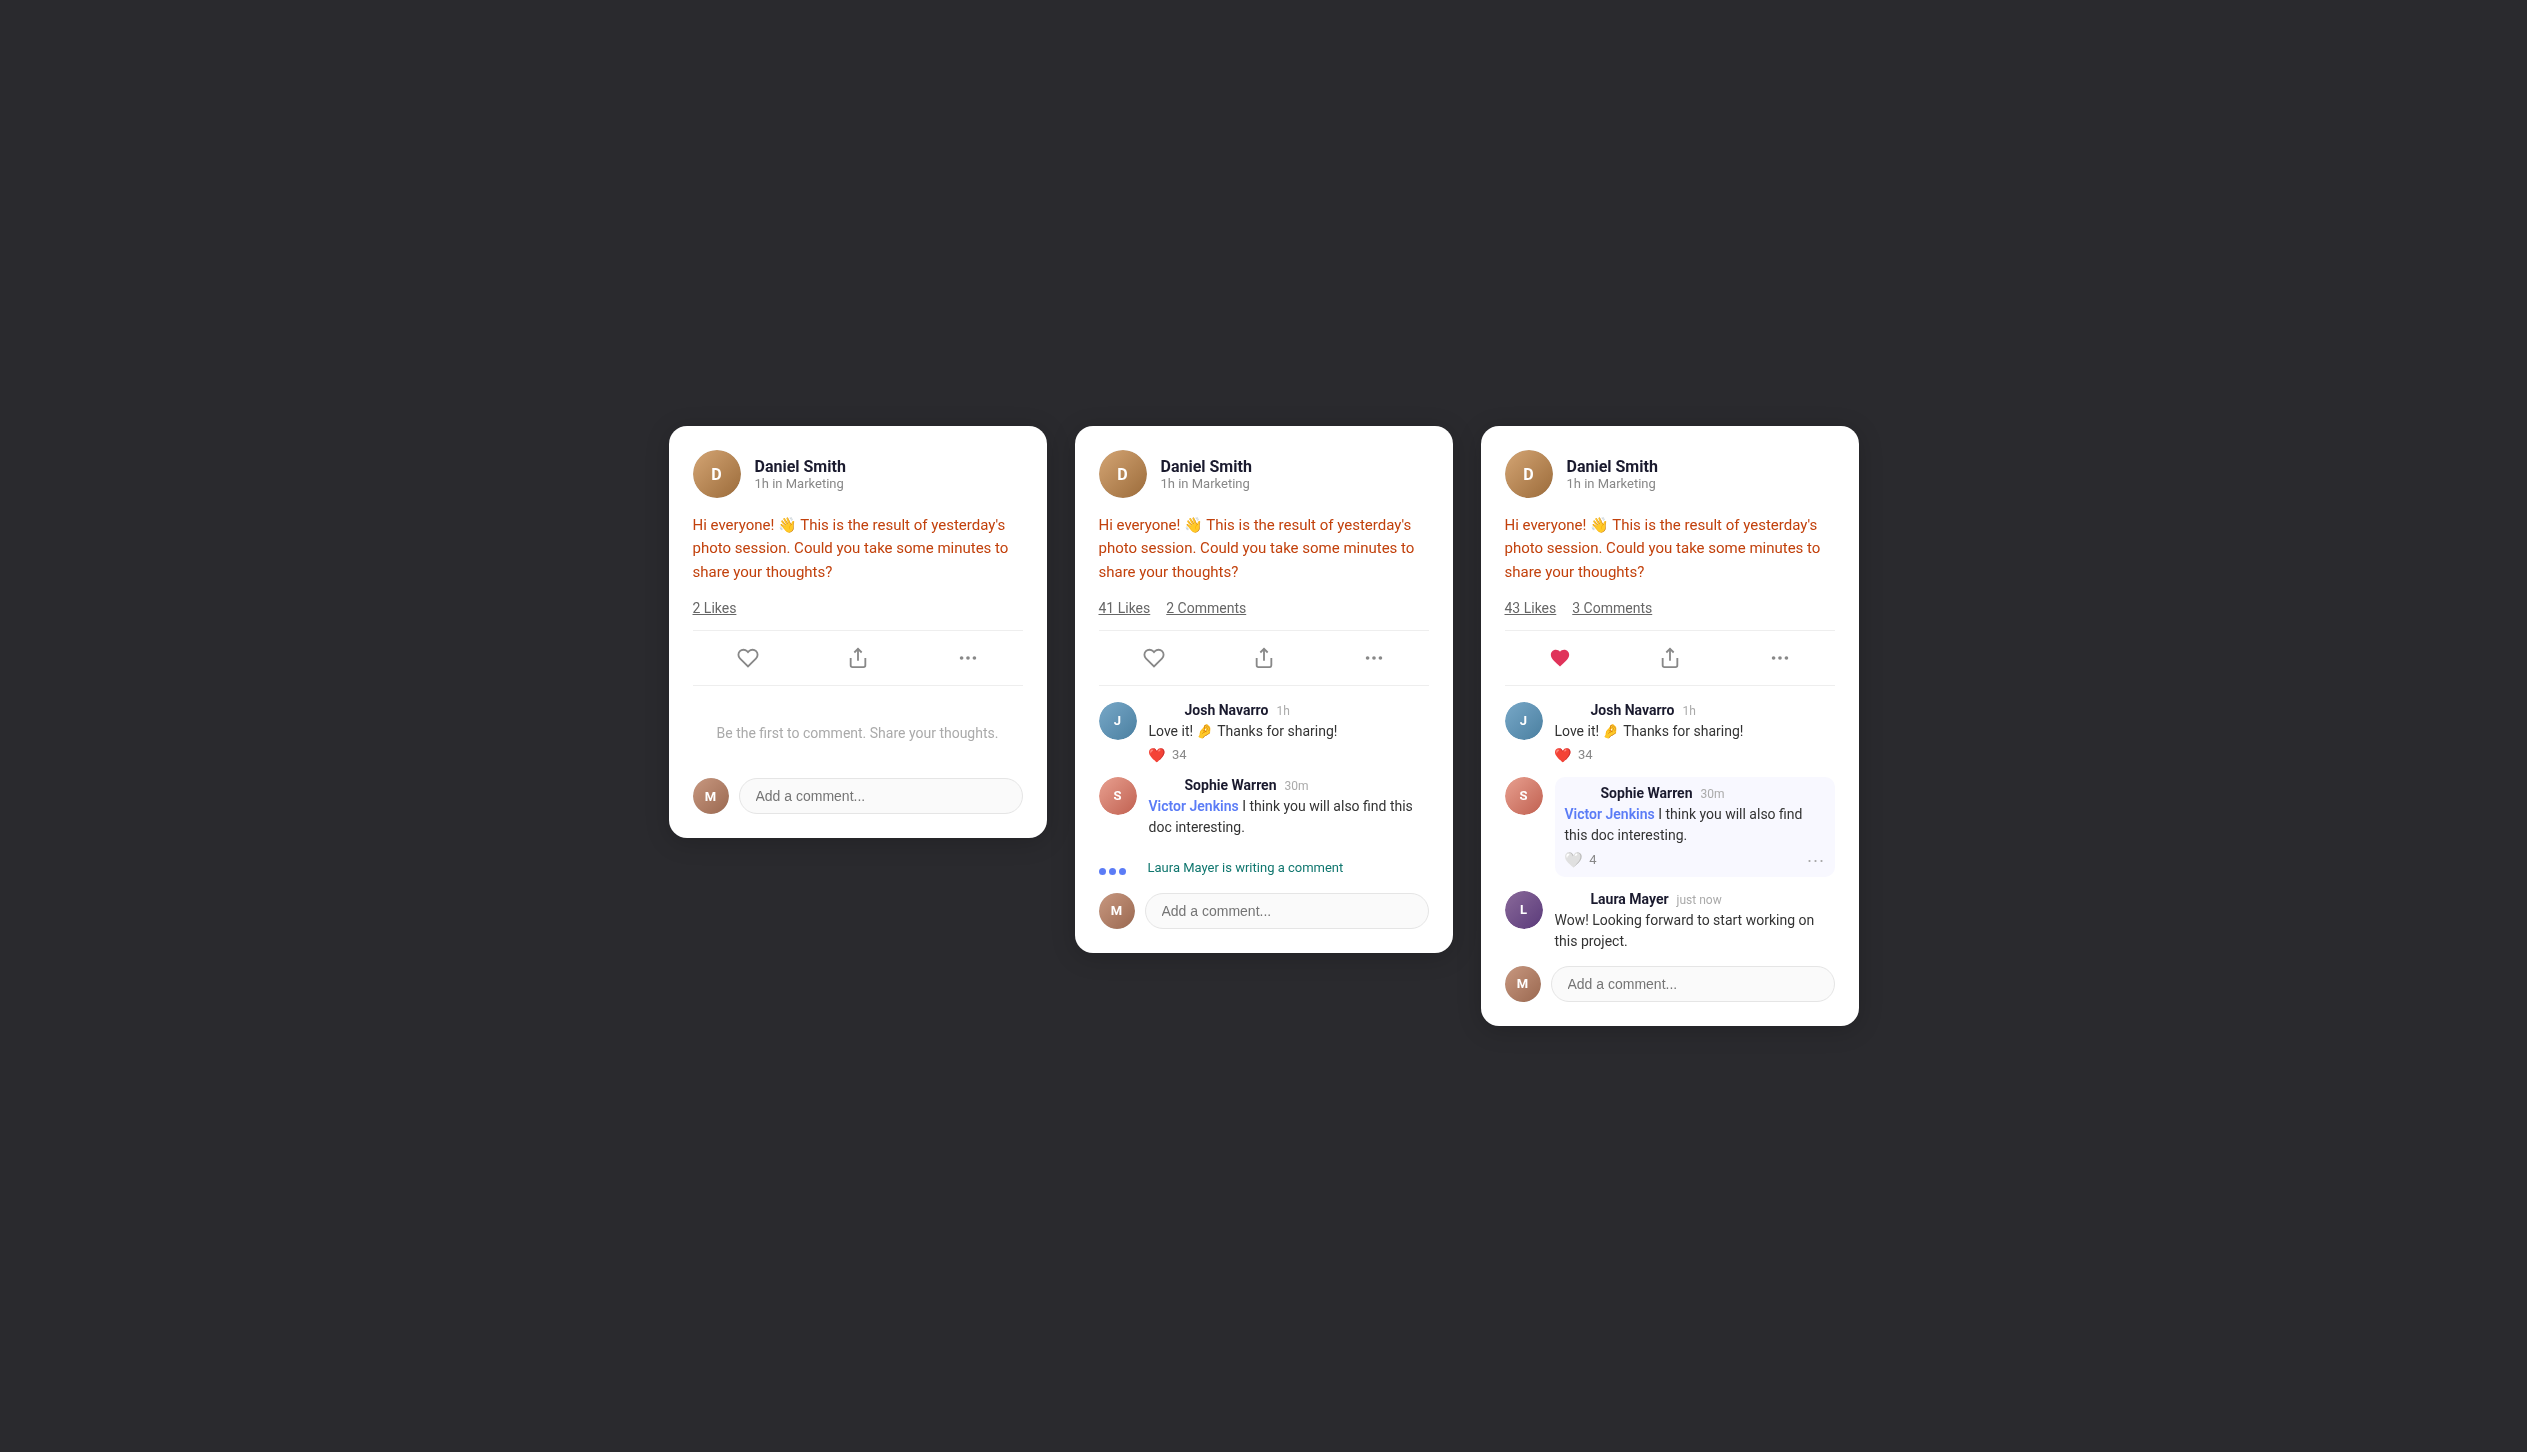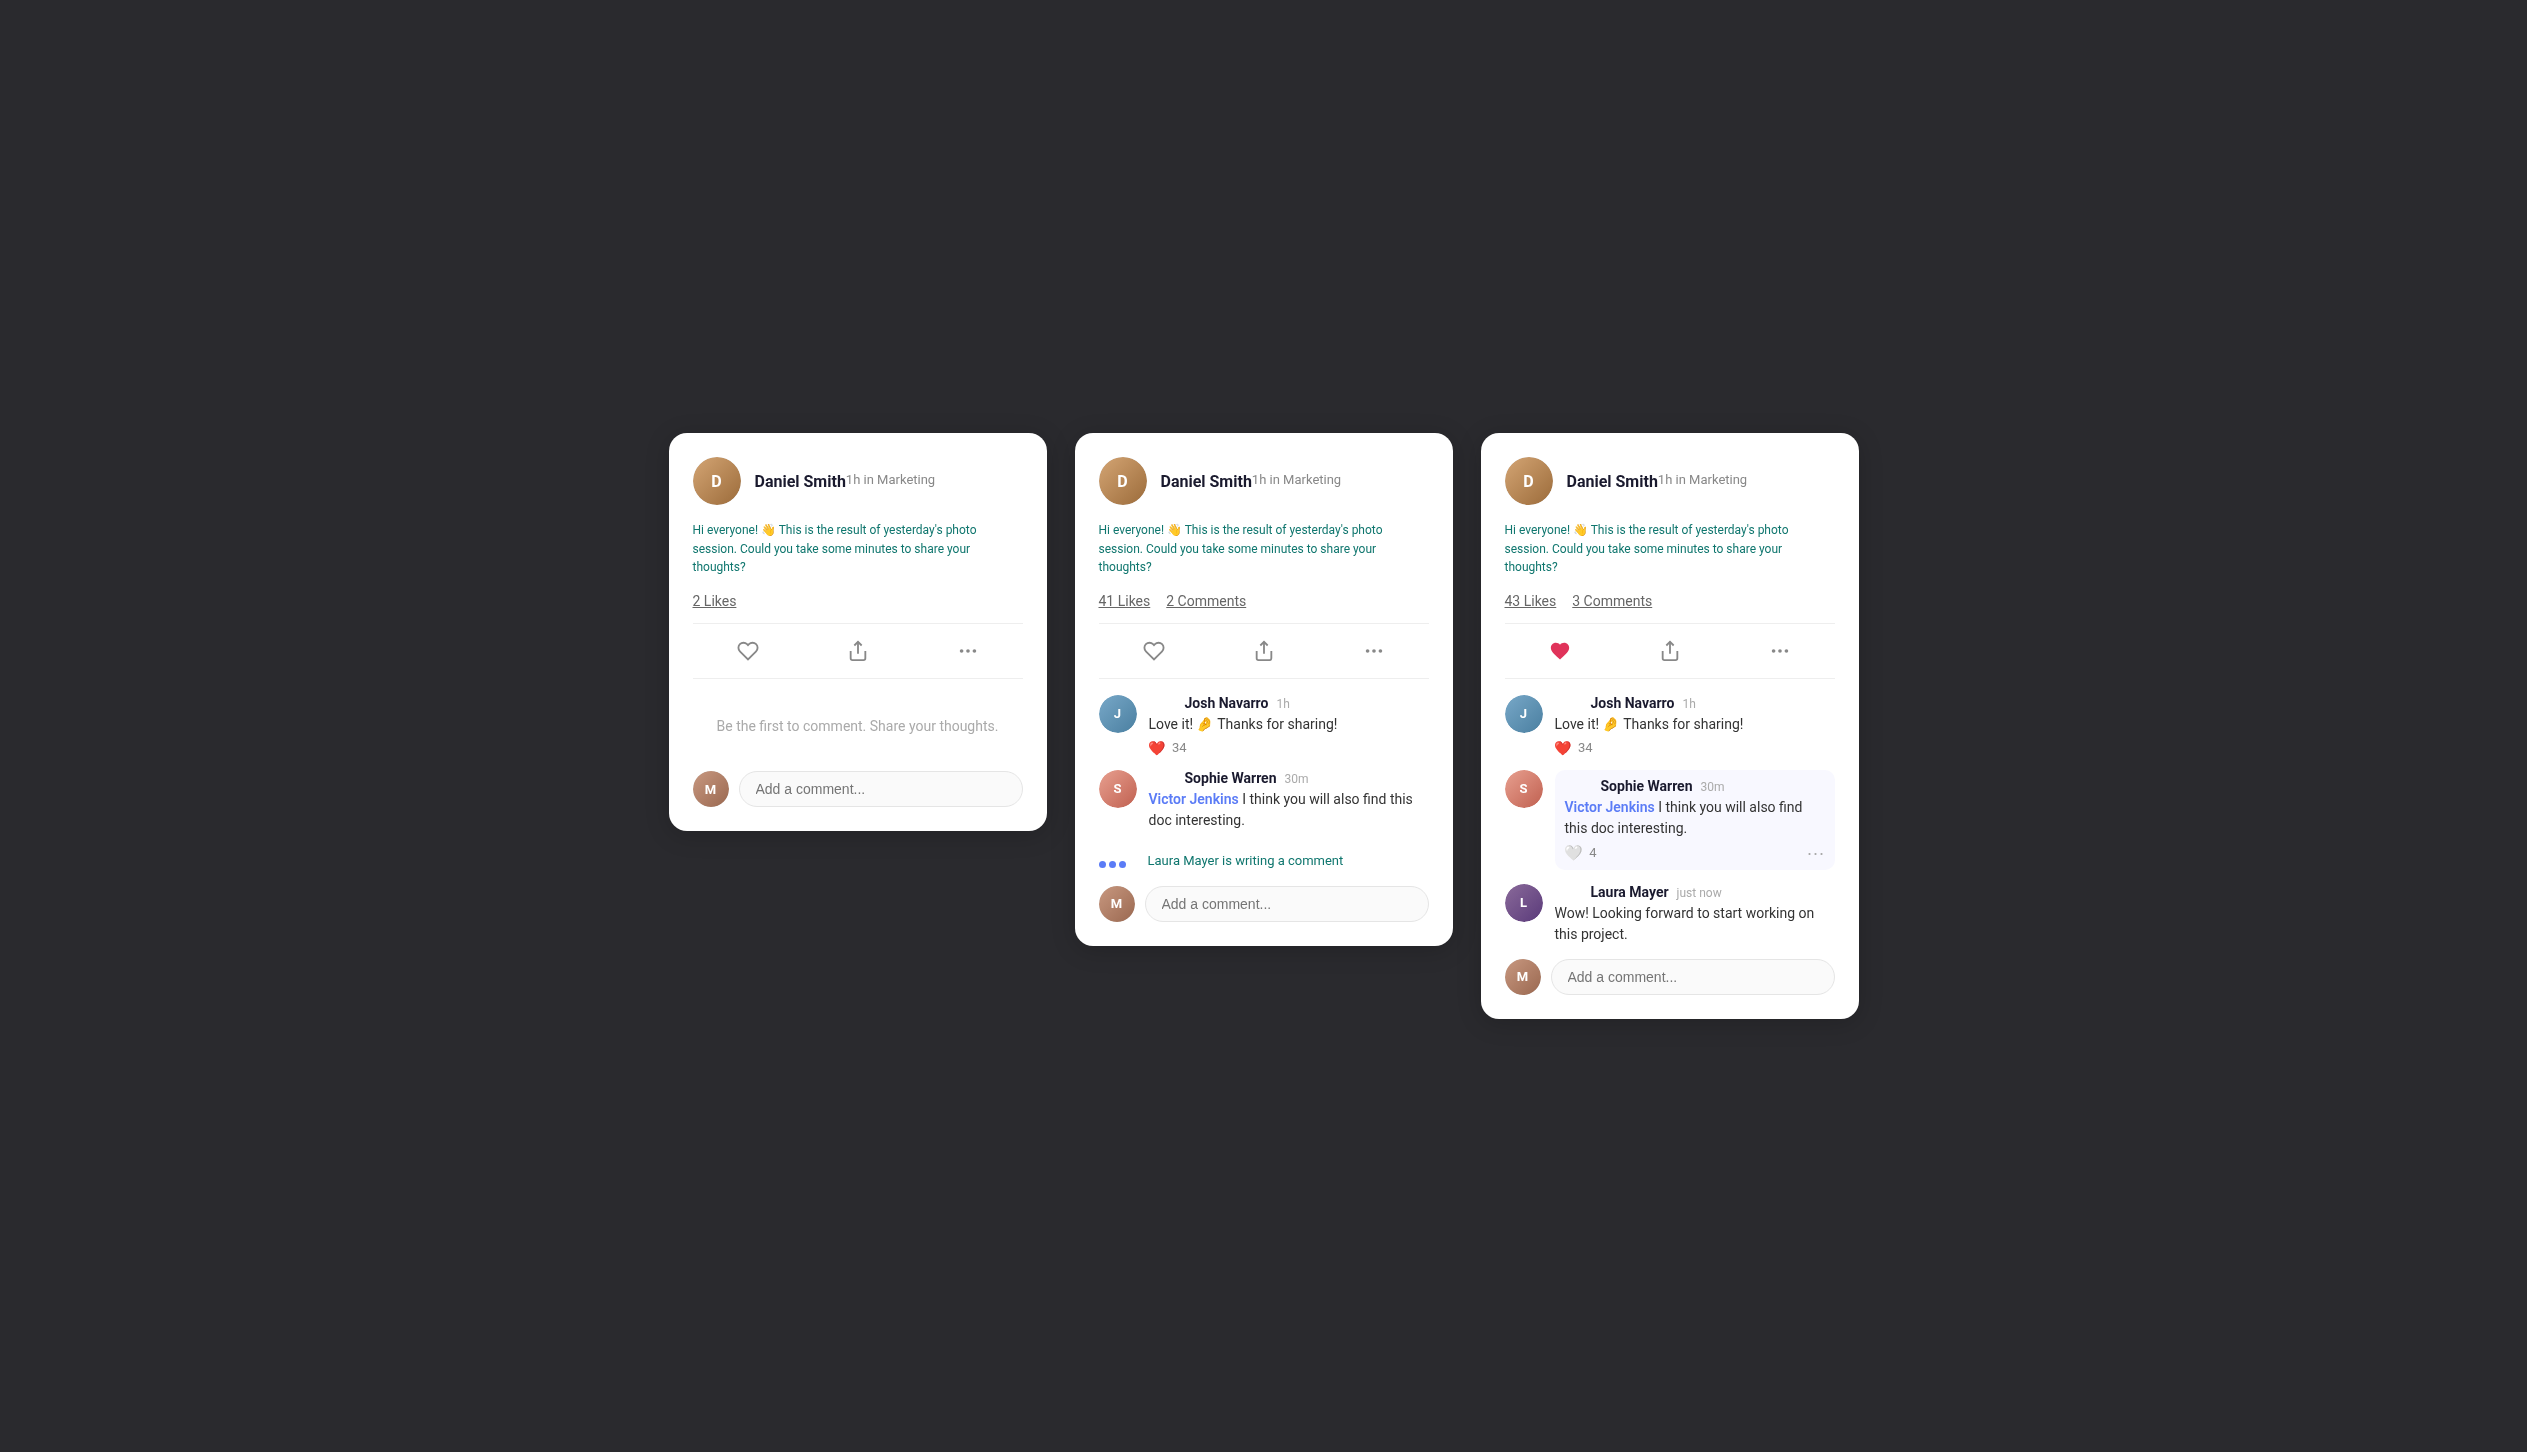--- a/index.html
+++ b/index.html
@@ -40,34 +40,34 @@
       overflow: hidden;
       flex-shrink: 0;
       background: #ddd;
       display: flex;
       align-items: center;
       justify-content: center;
       font-size: 20px;
     }
     .post-author-info {
       display: flex;
-      flex-direction: row;
+      flex-direction: column;
     }
     .post-author-name {
       font-size: 16px;
       font-weight: 700;
       color: #1a1a2e;
     }
     .post-meta {
       font-size: 13px;
       color: #888;
     }
     .post-body {
-      font-size: 12px;
-      color: #0f766e;
+      font-size: 15px;
+      color: #c2410c;
       line-height: 1.55;
       margin-bottom: 16px;
     }
     .post-stats {
       font-size: 14px;
       color: #666;
       margin-bottom: 14px;
       display: flex;
       gap: 16px;
     }

